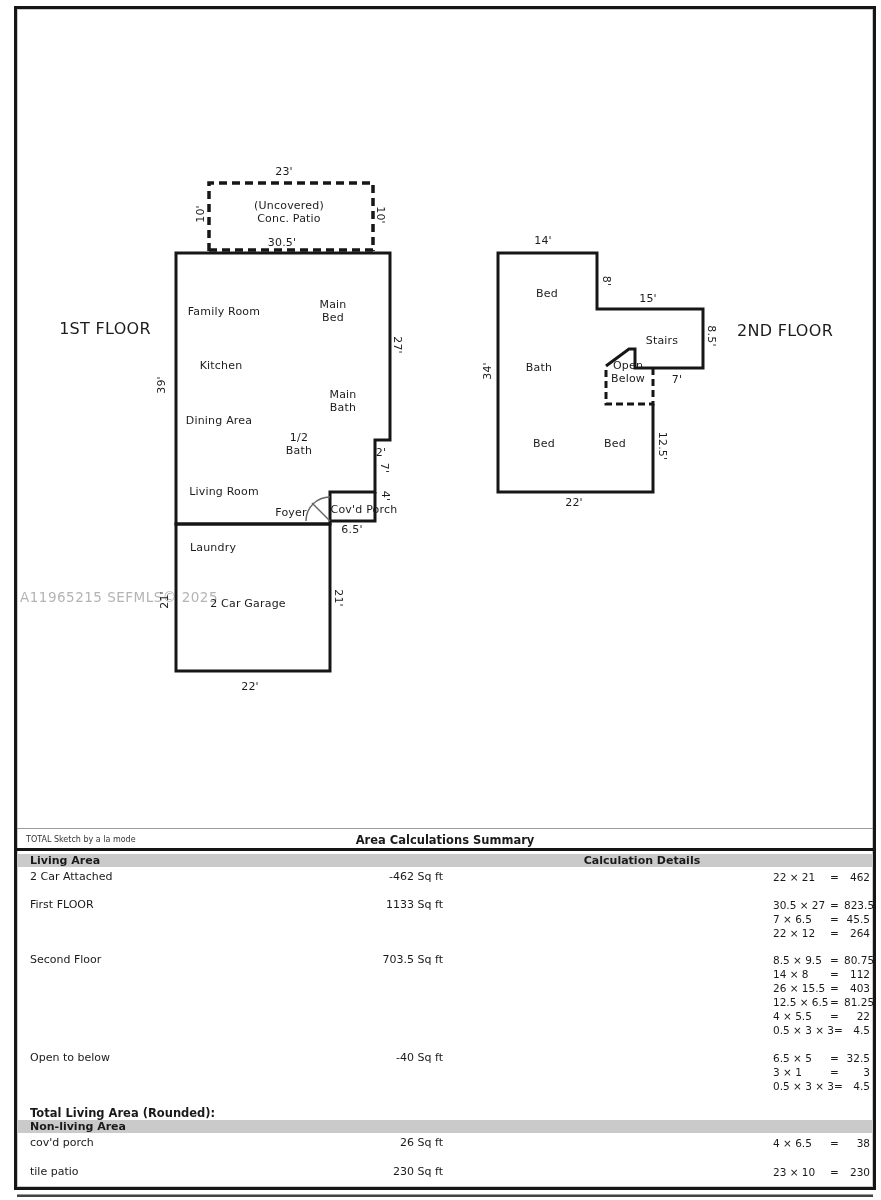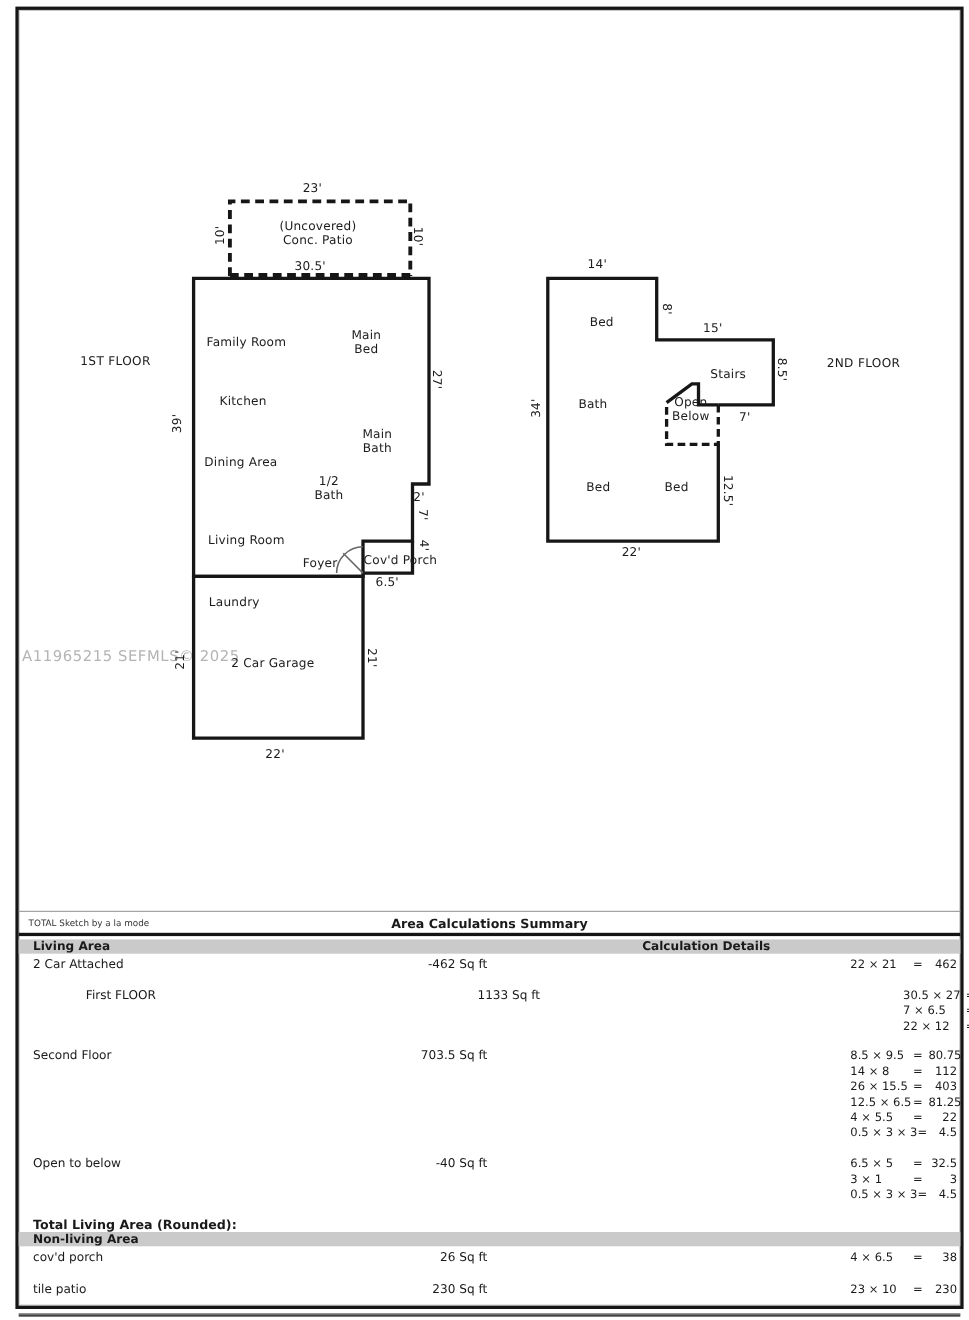--- a/index.html
+++ b/index.html
@@ -17,21 +17,21 @@
   }
   .plan-svg{position:absolute;left:0;top:0;z-index:2}
   #labels .lbl{
     position:absolute;font-size:11px;line-height:13px;color:#1c1c1c;
     white-space:pre-line;text-align:center;transform:translate(-50%,-50%);
     letter-spacing:.2px;z-index:3;
   }
   #labels .lbl.r90{transform:translate(-50%,-50%) rotate(90deg)}
   #labels .lbl.rm90{transform:translate(-50%,-50%) rotate(-90deg)}
   .floor-title{
-    position:absolute;font-size:11px;letter-spacing:.3px;color:#1c1c1c;
+    position:absolute;font-size:16px;letter-spacing:.3px;color:#1c1c1c;
     transform:translate(-50%,-50%);z-index:3;white-space:nowrap;
   }
   
   .atable{
     position:absolute;left:17px;top:828px;width:856px;z-index:4;
     border-top:1px solid #9a9a9a;font-size:11px;
   }
   .t-head{position:relative;height:19px}
   .t-byline{position:absolute;left:9px;top:6px;font-size:8px;color:#333;white-space:nowrap}
   .t-title{position:absolute;left:0;right:0;top:4px;text-align:center;font-size:11.5px;font-weight:bold}
@@ -138,21 +138,21 @@
         <div class="t-rlabel">2 Car Attached</div>
         <div class="t-rvalue">-462 Sq ft</div>
         <div class="t-calcs">
           <div class="c-line">
             <span class="c-expr">22 × 21</span>
             <span class="c-eq">=</span>
             <span class="c-res">462</span>
           </div>
         </div>
       </div>
-      <div class="trow" style="height: 42px; margin-left: 48px;">
+      <div class="trow" style="height: 42px;">
         <div class="t-rlabel">First FLOOR</div>
         <div class="t-rvalue">1133 Sq ft</div>
         <div class="t-calcs">
           <div class="c-line">
             <span class="c-expr">30.5 × 27</span>
             <span class="c-eq">=</span>
             <span class="c-res">823.5</span>
           </div>
           <div class="c-line">
             <span class="c-expr">7 × 6.5</span>

